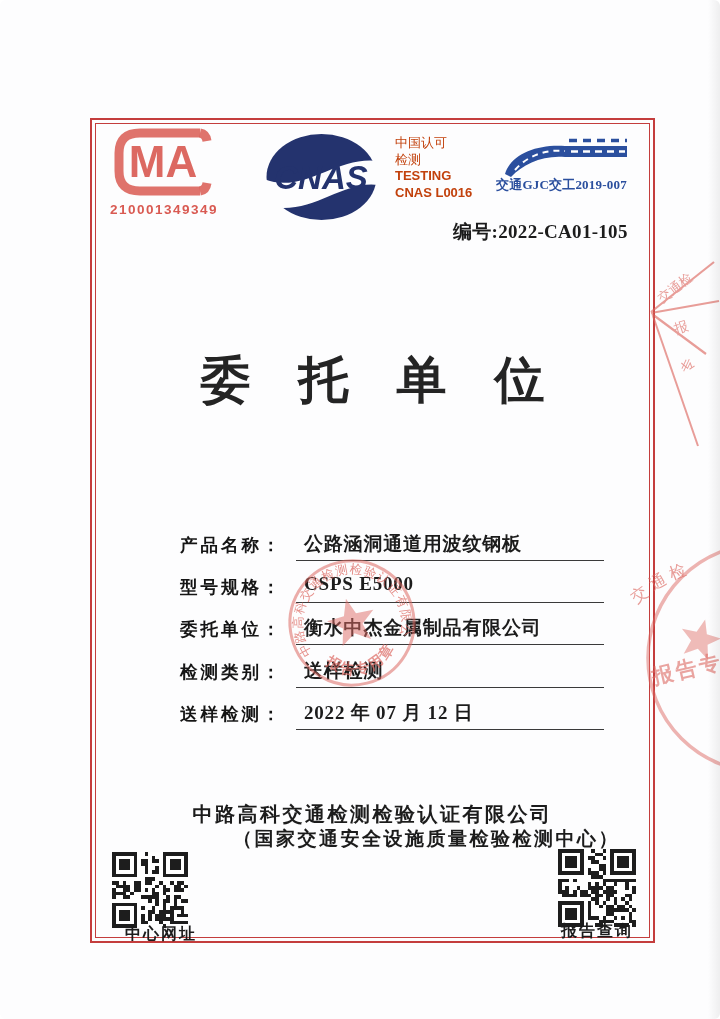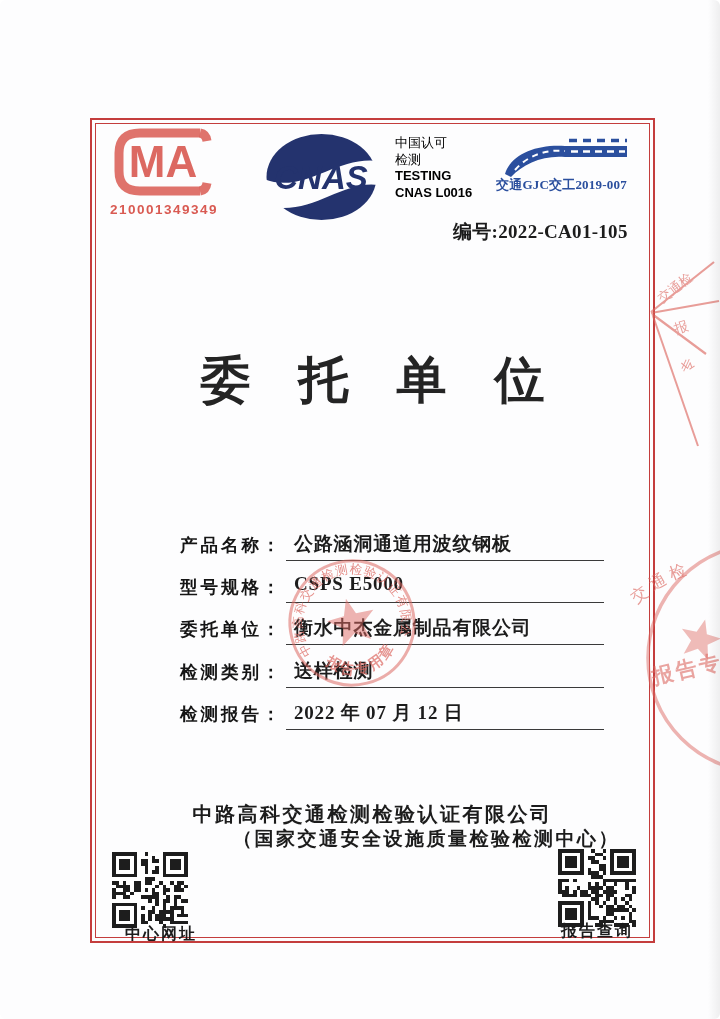--- a/index.html
+++ b/index.html
@@ -16,36 +16,36 @@
   .cma-number{margin-top:1px;font-family:"Liberation Sans",sans-serif;font-size:13.5px;
         letter-spacing:1.5px;color:var(--cma-red,#d95a52);font-weight:600;}
   .cma-stroke{stroke:var(--cma-red,#d95a52);fill:none;}
   .cma-text{fill:var(--cma-red,#d95a52);font-family:"Liberation Sans",sans-serif;font-weight:700;}
 
   .cnas{position:absolute;left:264px;top:131px;}
   .navy-fill{fill:var(--cnas-navy,#24336e);}
   .cnas-text{fill:var(--cnas-navy,#24336e);font:italic 700 33px "Liberation Sans",sans-serif;}
 
   .accred{position:absolute;left:395px;top:135px;font-family:"Liberation Sans",sans-serif;
-        font-size:13px;line-height:16.5px;color:#000000;}
+        font-size:13px;line-height:16.5px;color:#c2410c;}
   .accred .bold{font-weight:700;}
 
   .roadlogo{position:absolute;left:497px;top:138px;}
   .road-fill{fill:var(--road-blue,#2b4f9e);}
   .road-caption{position:absolute;left:496px;top:176px;width:134px;color:var(--road-blue,#2b4f9e);
         font-weight:700;font-size:13px;letter-spacing:0.2px;white-space:nowrap;}
 
   .report-no{position:absolute;left:453px;top:219px;font-size:19px;font-weight:700;letter-spacing:0.3px;}
 
   .title{position:absolute;left:90px;top:347px;width:565px;text-align:center;
         font-size:50px;font-weight:700;letter-spacing:48px;text-indent:48px;color:#242424;}
 
   
   .fields{position:absolute;left:180px;top:531px;width:424px;}
-  .row{display:flex;height:42.2px;align-items:flex-start;}
+  .row{display:flex;height:42.2px;align-items:flex-start;gap:10px;}
   .lab{width:106px;flex:none;font-size:17.5px;font-weight:600;letter-spacing:3px;
         color:#151515;padding-top:2px;white-space:nowrap;}
   .vw{flex:1;border-bottom:1.4px solid #3a3a3a;height:25px;padding:0 0 4px 8px;}
   .val{font-size:19px;font-weight:700;letter-spacing:0.8px;white-space:nowrap;margin-top:13px;}
 
   
   .org1{position:absolute;left:90px;top:801px;width:565px;text-align:center;
         font-size:20px;font-weight:700;letter-spacing:2.5px;}
   .org2{position:absolute;left:90px;top:826px;width:673px;text-align:center;
         font-size:19px;font-weight:700;letter-spacing:2.5px;}
@@ -120,21 +120,21 @@
     </div>
     <div class="row">
       <span class="lab">委托单位：</span>
       <span class="vw"><span class="val">衡水中杰金属制品有限公司</span></span>
     </div>
     <div class="row">
       <span class="lab">检测类别：</span>
       <span class="vw"><span class="val">送样检测</span></span>
     </div>
     <div class="row">
-      <span class="lab">检测报告：</span>
+      <span class="lab">送样检测：</span>
       <span class="vw"><span class="val">2022 年 07 月 12 日</span></span>
     </div>
   </div>
 
   <div class="org1">中路高科交通检测检验认证有限公司</div>
   <div class="org2">（国家交通安全设施质量检验检测中心）</div>
 
   <svg id="qr-left" class="qr qr-left" viewBox="0 0 21 21" shape-rendering="crispEdges">
       <rect x="0" y="0" width="21" height="21" fill="#fff"></rect>
       <rect x="9" y="0" width="1" height="1" fill="#1d1d1d"></rect>

